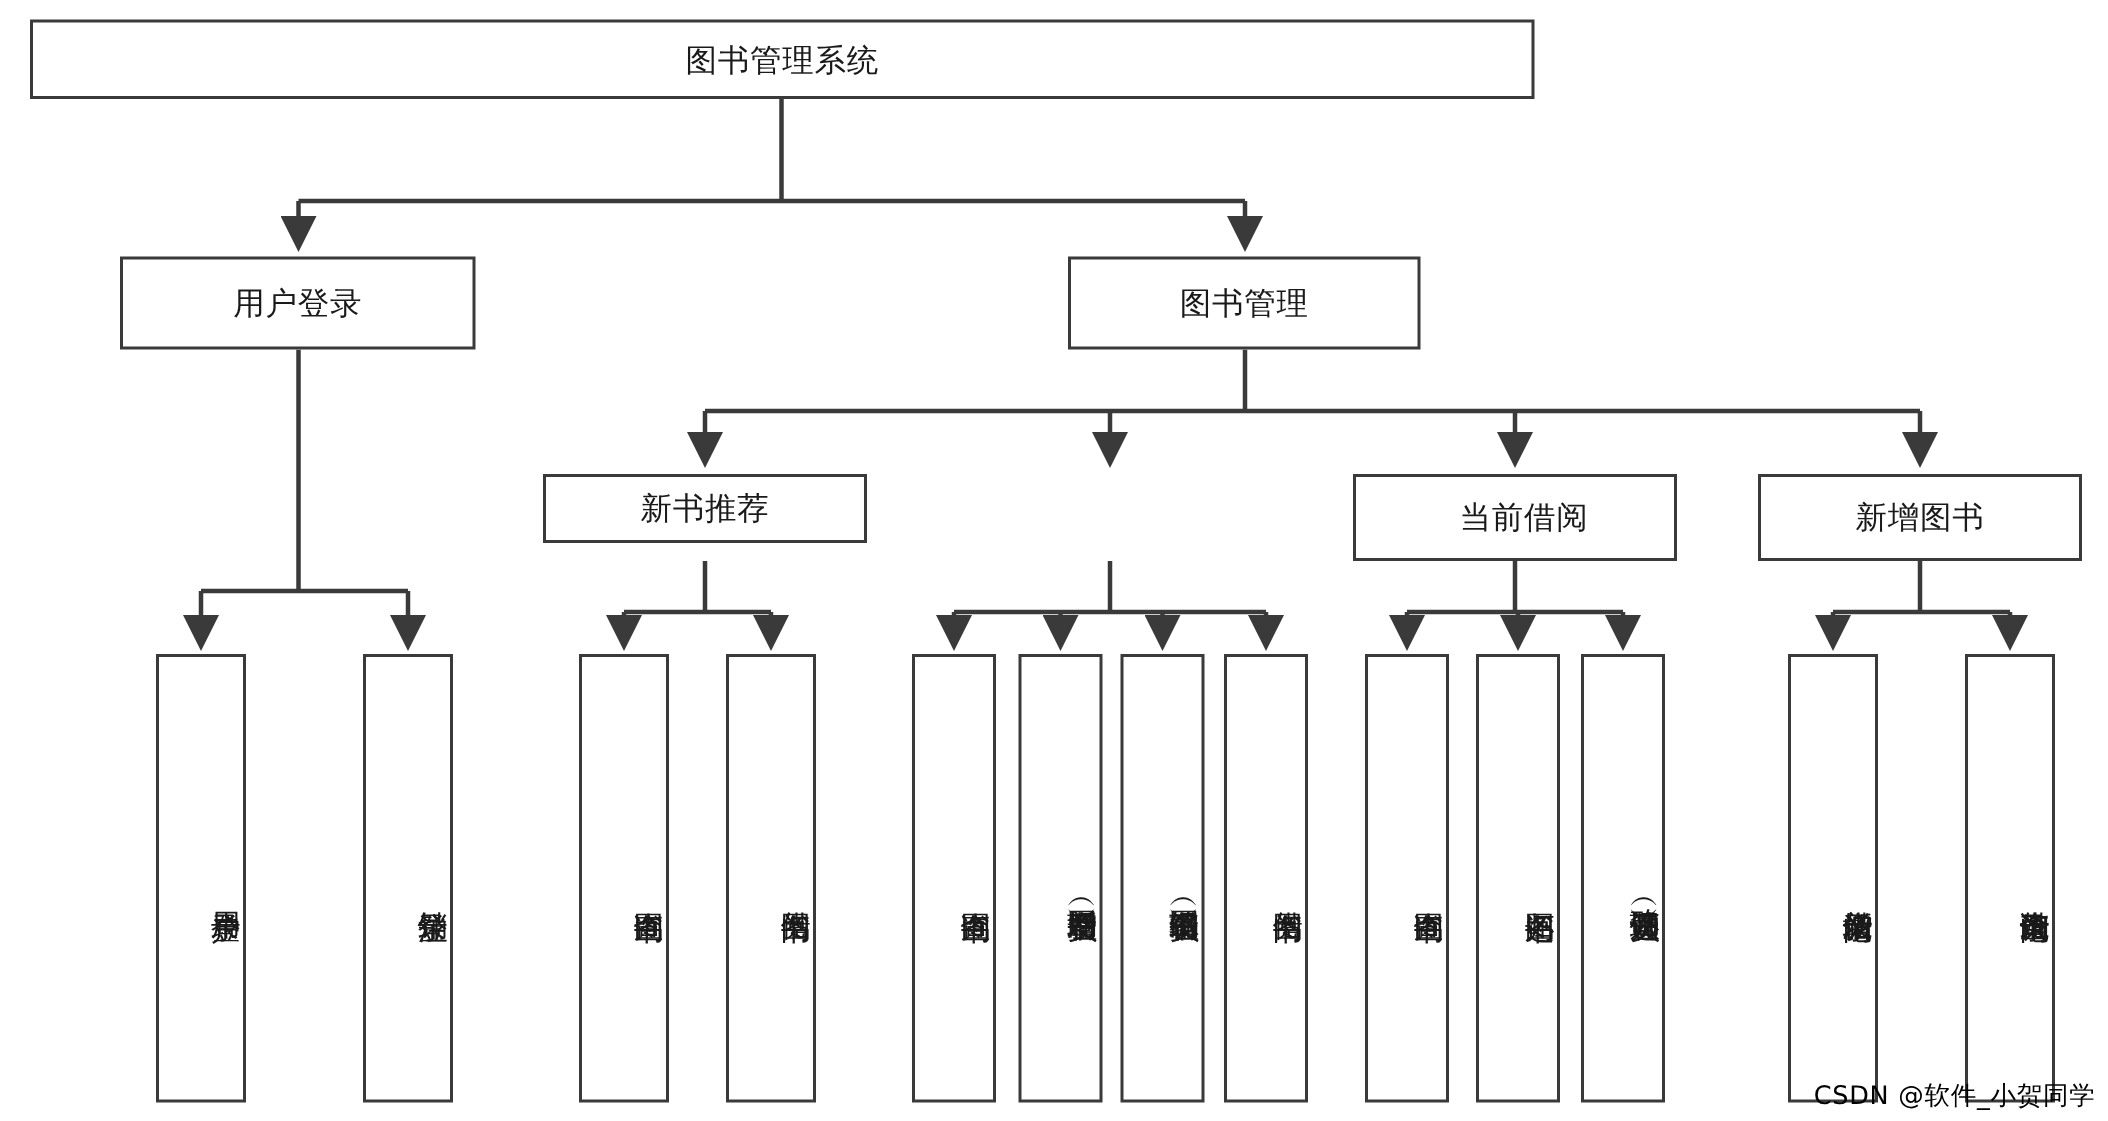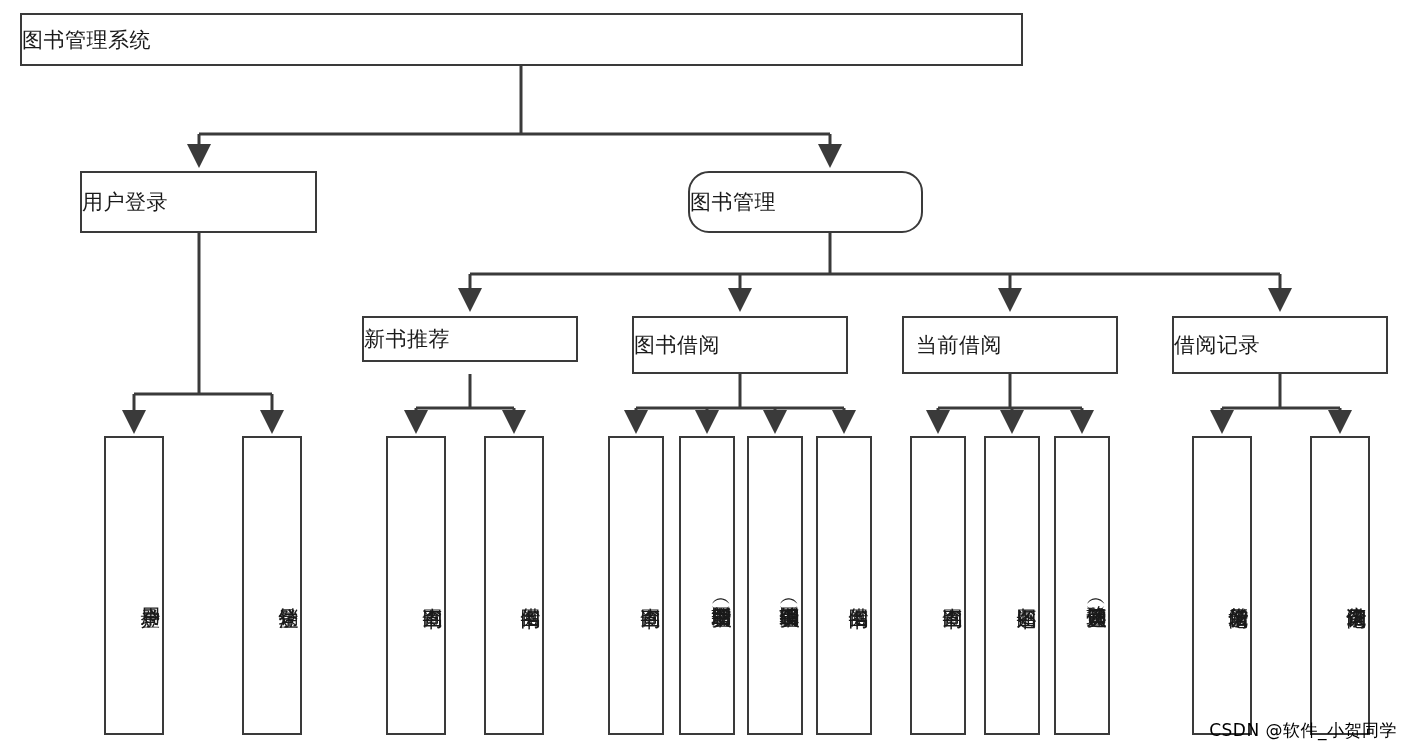--- a/index.html
+++ b/index.html
@@ -26,20 +26,21 @@
     height: 747px;
     pointer-events: none;
   }
   .node {
     position: absolute;
     box-sizing: border-box;
     background: #ffffff;
     border: 2px solid #3a3a3a;
     display: flex;
     align-items: center;
+    justify-content: center;
     color: #1a1a1a;
   }
   .node.h {
     font-size: 21px;
     letter-spacing: 0.5px;
   }
   .node.v {
     font-size: 20px;
     letter-spacing: 0.5px;
     writing-mode: vertical-rl;
@@ -119,35 +120,32 @@
     </g>
   </svg>
 
   <div class="node h" style="left:20px; top:13px; width:1003px; height:53px;">
     <span>图书管理系统</span>
   </div>
 
   <div class="node h" style="left:80px; top:171px; width:237px; height:62px;">
     <span>用户登录</span>
   </div>
-  <div class="node h" style="left:688px; top:171px; width:235px; height:62px;border-radius:21px;">
+  <div class="node h" style="left:712px; top:171px; width:235px; height:62px;">
     <span>图书管理</span>
   </div>
 
   <div class="node h" style="left:362px; top:316px; width:216px; height:46px;">
     <span>新书推荐</span>
   </div>
-  <div class="node h" style="left:632px; top:316px; width:216px; height:58px;">
-    <span>图书借阅</span>
-  </div>
   <div class="node h" style="left:902px; top:316px; width:216px; height:58px;padding-left:12px;">
     <span>当前借阅</span>
   </div>
   <div class="node h" style="left:1172px; top:316px; width:216px; height:58px;">
-    <span>借阅记录</span>
+    <span>新增图书</span>
   </div>
 
   <div class="node v" style="left:104px; top:436px; width:60px; height:299px;">
     <span>用户登录</span>
   </div>
   <div class="node v" style="left:242px; top:436px; width:60px; height:299px;">
     <span>注销登录</span>
   </div>
   <div class="node v" style="left:386px; top:436px; width:60px; height:299px;">
     <span>查询图书</span>

